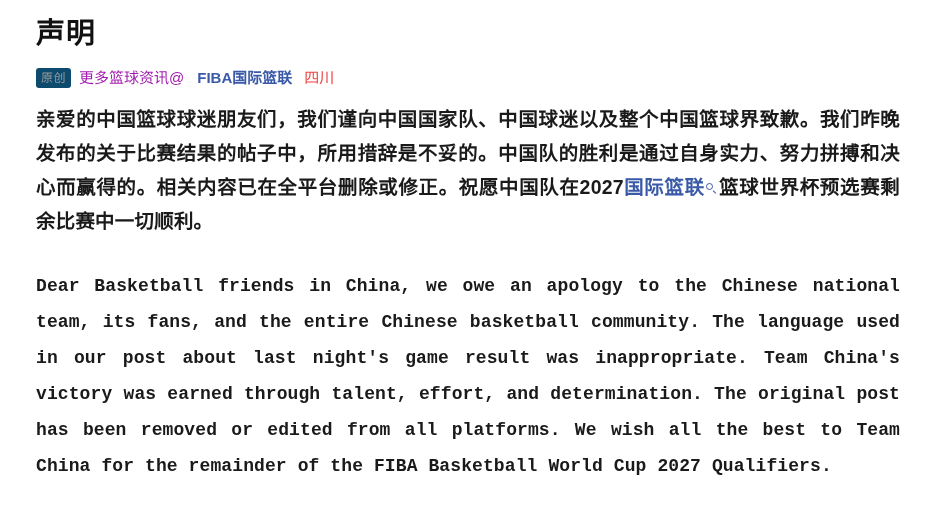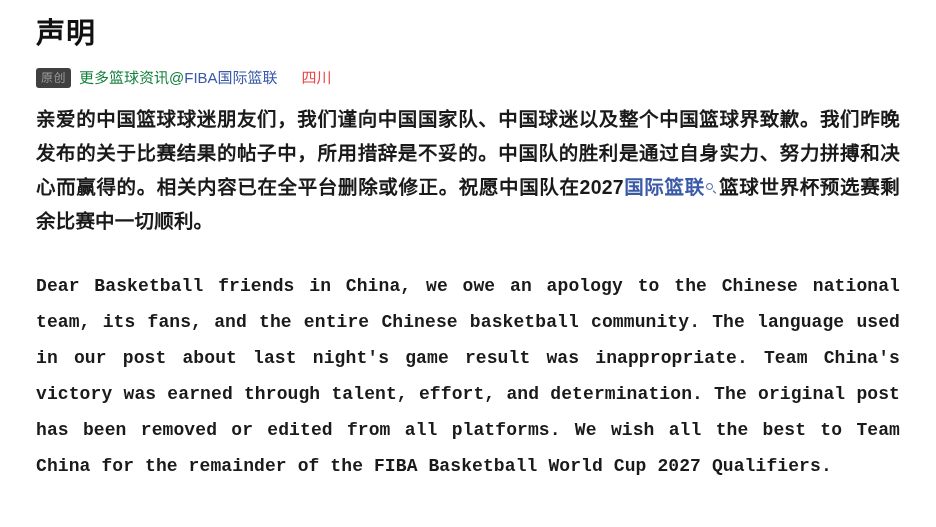--- a/index.html
+++ b/index.html
@@ -41,36 +41,37 @@
     display: flex;
     align-items: center;
     margin-top: 14px;
     font-size: 15px;
     color: #8a8a8a;
     line-height: 20px;
     white-space: nowrap;
   }
   .meta-badge {
     display: inline-block;
-    background: #404040;
+    background: #0c4a6e;
     color: #9b9b9b;
     font-size: 12px;
     line-height: 16px;
     padding: 2px 5px;
     border-radius: 3px;
     margin-right: 8px;
     letter-spacing: 0.5px;
   }
   .meta-author {
-    color: #15803d;
-    margin-right: 0;
+    color: #a21caf;
+    margin-right: 13px;
   }
   .meta-source {
     color: #3a5aa8;
-    margin-right: 24px;
+    margin-right: 12px;
+    font-weight: bold;
   }
   .meta-date {
     color: #9b9b9b;
     margin-right: 14px;
   }
   .meta-location {
     color: #ef4444;
   }
 
   

